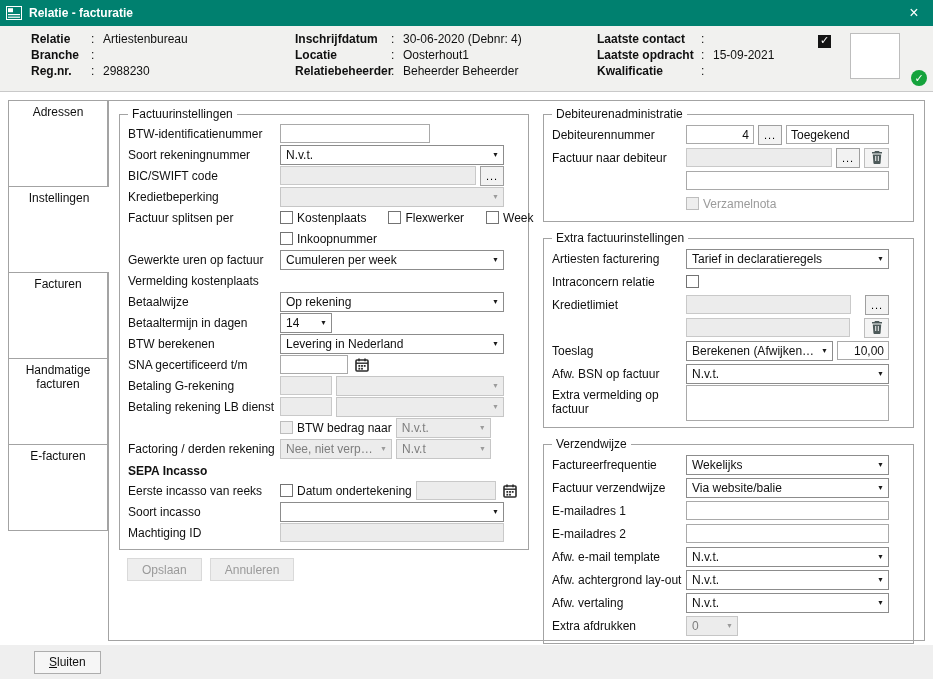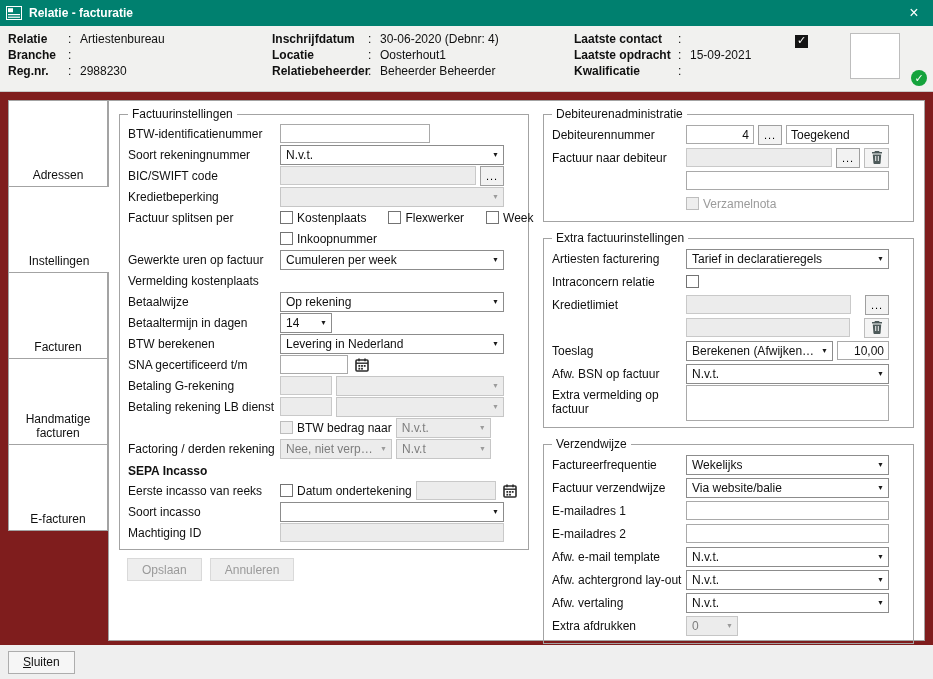--- a/index.html
+++ b/index.html
@@ -1,41 +1,41 @@
 <!DOCTYPE html>
 <html><head>
 <meta charset="utf-8">
 <style>
   * {box-sizing:border-box; margin:0; padding:0;}
   html,body {background:#cfcfcf;}
   body {font-family:"Liberation Sans", sans-serif;}
-  .window {width:933px; height:679px; background:#7f1d1d; display:flex; flex-direction:column; font-size:12px; color:#101010; overflow:hidden;}
+  .window {width:933px; height:679px; background:#ffffff; display:flex; flex-direction:column; font-size:12px; color:#101010; overflow:hidden;}
 
   
   .titlebar {flex:0 0 26px; background:#00806f; color:#fff; display:flex; align-items:center; gap:7px; padding:0 6px;}
   .titlebar .title {font-weight:bold; font-size:12px;}
   .close-btn {margin-left:auto; width:26px; height:100%; display:flex; align-items:center; justify-content:center; font-size:16px; cursor:default;}
 
   
   .header {flex:0 0 66px; background:#f1f1ef; border-bottom:1px solid #c9c9c9; position:relative; padding:6px 0 0 8px; display:flex;}
   .hcol {display:grid; grid-template-columns:var(--lw) 10px auto; column-gap:2px; row-gap:2px; align-content:start;}
-  .hcol1 {--lw:58px; width:264px;}
+  .hcol1 {--lw:58px; width:264px;margin-left:23px;}
   .hcol2 {--lw:94px; width:302px;}
   .hcol3 {--lw:102px; width:228px;}
   .hlabel {font-weight:bold; white-space:nowrap;}
   .hval {white-space:nowrap;}
   .photo-box {position:absolute; top:7px; right:33px; width:50px; height:46px; background:#fff; border:1px solid #bdbdbd;}
   .hdr-check {position:absolute; top:3px; right:7px;}
   .badge-ok {position:absolute; bottom:5px; right:6px; width:16px; height:16px; border-radius:50%; background:#15a33c;}
   .badge-ok::after {content:"✓"; display:block; text-align:center; color:#fff; font-size:11px; line-height:16px;}
 
   
   .content {flex:1; display:flex; align-items:stretch; padding:8px 8px 4px 8px; min-height:0;}
   .tabs {width:100px; flex:0 0 auto; display:flex; flex-direction:column; position:relative; z-index:2;}
-  .tab {height:87px; border:1px solid #a3a3a3; margin-top:-1px; background:#fff; display:flex; align-items:flex-end; justify-content:center; text-align:center; padding:4px 6px; cursor:default;}
+  .tab {height:87px; border:1px solid #a3a3a3; margin-top:-1px; background:#fff; display:flex; align-items:flex-start; justify-content:center; text-align:center; padding:4px 6px; cursor:default;}
   .tab:first-child {margin-top:0;}
   .tab.active {margin-right:-1px; border-right:none;}
   .panel {flex:1; border:1px solid #a3a3a3; background:#fff; padding:6px 10px 8px 10px; display:flex; gap:14px; min-width:0;}
 
   
   fieldset {border:1px solid #a3a3a3; padding:2px 24px 6px 8px; min-inline-size:0;}
   legend {padding:0 4px;}
   .left-col {width:410px; flex:0 0 auto; display:flex; flex-direction:column;}
   .right-col {flex:1; display:flex; flex-direction:column; gap:9px; min-width:0;}
   .frow {display:grid; grid-template-columns:152px 1fr; align-items:center; min-height:21px;}
@@ -73,21 +73,21 @@
   .cb.checked-dark::after {content:"✓"; position:absolute; left:1px; top:-2px; color:#fff; font-size:11px;}
   .cbl {display:inline-flex; align-items:center; gap:4px; white-space:nowrap;}
   .sepa-h {font-weight:bold; margin:4px 0 1px;}
   .graytext {color:#9b9b9b;}
 
   
   .btnrow {display:flex; gap:8px; margin-top:8px; padding-left:8px;}
   .btn {font:inherit; height:23px; padding:0 14px; border:1px solid #adadad; background:#f3f3f3; cursor:default; color:#101010;}
   .btn.disabled {color:#9a9a9a; border-color:#d9d9d9; background:#eee;}
   .footer {flex:0 0 34px; background:#efefef; display:flex; align-items:center; padding:0 8px;}
-  .footer .btn {background:#f6f6f6;}
+  .footer .btn {background:#f6f6f6;margin-left:26px;}
 </style>
 </head>
 <body>
 
 <div class="window">
 
   <div class="titlebar">
     <span style="display:flex">
       <svg width="16" height="14" viewBox="0 0 16 14">
           <rect x="0.5" y="0.5" width="15" height="13" fill="none" stroke="#fff"></rect>

